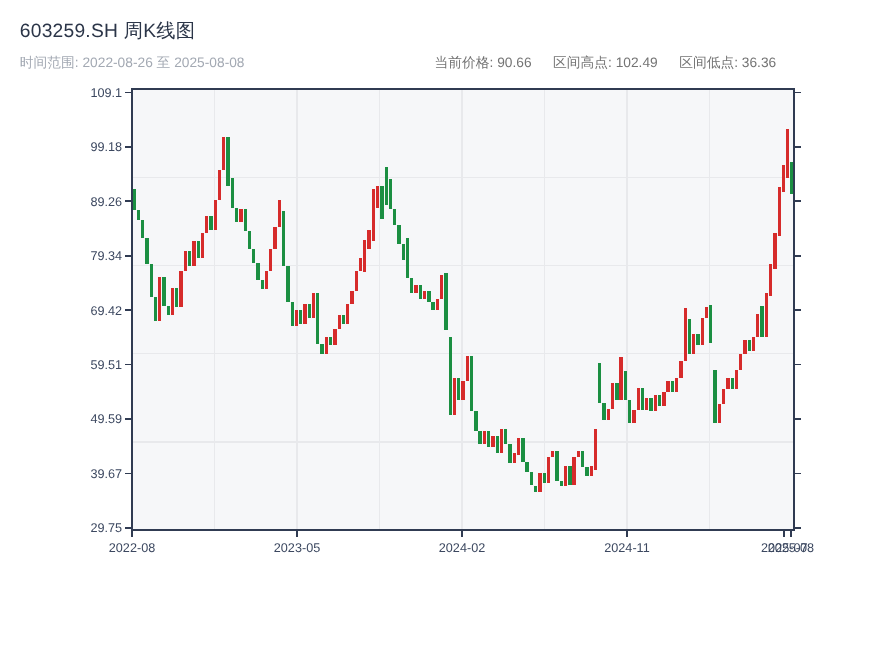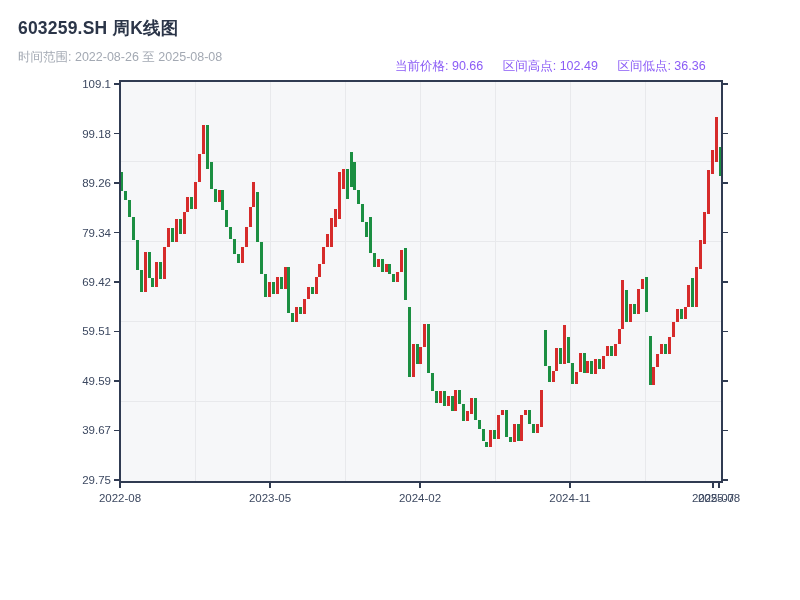--- a/index.html
+++ b/index.html
@@ -3,30 +3,30 @@
 <meta charset="utf-8">
 <style>
   html,body{margin:0;padding:0;}
   body{
     width:800px;height:600px;background:#ffffff;
     font-family:"Liberation Sans","DejaVu Sans",sans-serif;
     position:relative;overflow:hidden;
   }
   .chart-title{
     position:absolute;left:18px;top:16px;
-    font-size:17.5px;font-weight:700;color:#2b3548;letter-spacing:.2px;
+    font-size:17.5px;font-weight:400;color:#2b3548;letter-spacing:.2px;
   }
   .sub-row{position:absolute;left:0;top:49px;width:800px;height:18px;text-align:center;}
   .time-range{
     position:absolute;left:18px;top:0;
     font-size:12.5px;color:#a3a9b3;
   }
   .stats{
     position:absolute;left:395px;top:0;
-    font-size:12.5px;color:#8b5cf6;white-space:nowrap;margin-top:9px;
+    font-size:12.5px;color:#737373;white-space:nowrap;
   }
   .stats .stat{margin-right:16px;}
   svg{position:absolute;left:0;top:0;}
   text{font-family:"Liberation Sans","DejaVu Sans",sans-serif;}
 </style>
 </head>
 <body>
 
 <div class="chart-title">603259.SH 周K线图</div>
 

